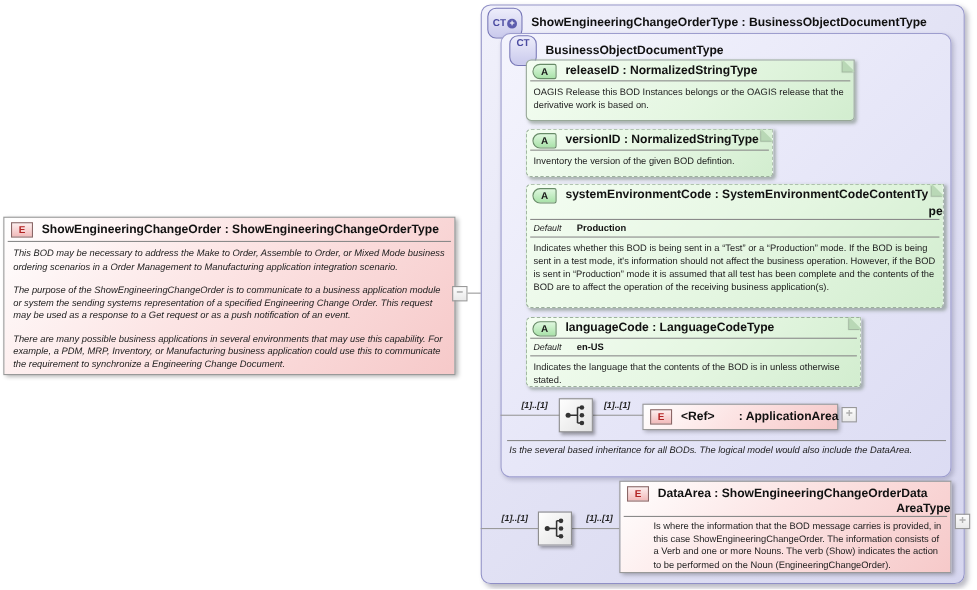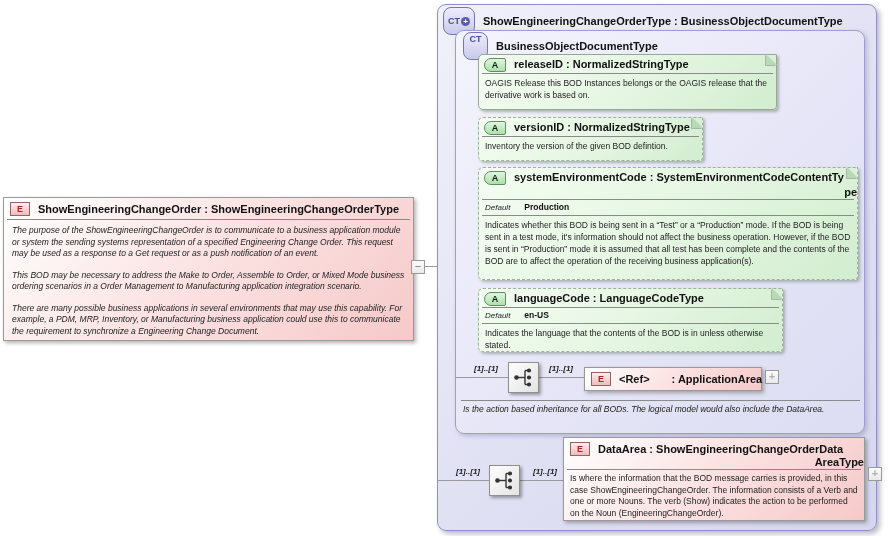--- a/index.html
+++ b/index.html
@@ -85,22 +85,22 @@
 
 <div class="canvas">
 
   <div class="pink-box" style="left:3px; top:197px; width:411px; height:144px;">
     <div class="box-title-row">
       <span class="icon-e">E</span>
       <span>ShowEngineeringChangeOrder : ShowEngineeringChangeOrderType</span>
     </div>
     <div class="sep"></div>
     <div class="box-doc">
+      <p>This BOD may be necessary to address the Make to Order, Assemble to Order, or Mixed Mode business ordering scenarios in a Order Management to Manufacturing application integration scenario.</p>
       <p>The purpose of the ShowEngineeringChangeOrder is to communicate to a business application module or system the sending systems representation of a specified Engineering Change Order. This request may be used as a response to a Get request or as a push notification of an event.</p>
-      <p>This BOD may be necessary to address the Make to Order, Assemble to Order, or Mixed Mode business ordering scenarios in a Order Management to Manufacturing application integration scenario.</p>
       <p>There are many possible business applications in several environments that may use this capability. For example, a PDM, MRP, Inventory, or Manufacturing business application could use this to communicate the requirement to synchronize a Engineering Change Document.</p>
     </div>
   </div>
 
   <div class="toggle-box" style="left:411px; top:260px;">−</div>
   <div class="hline" style="left:425px; top:266px; width:12px;"></div>
 
   <div class="ct-outer"></div>
   <div class="ct-header" style="left:443px; top:7px;">
     <span class="icon-ct plus">
@@ -182,21 +182,21 @@
   </div>
   <span class="card" style="left:549px; top:364px;">[1]..[1]</span>
   <div class="pink-box ref-box" style="left:584px; top:367px; width:178px;">
     <span class="icon-e">E</span>
     <span>&lt;Ref&gt;</span>
     <span class="ref-type">: ApplicationArea</span>
   </div>
   <div class="toggle-box plus-box" style="left:765px; top:370px;">+</div>
 
   <div class="hline" style="left:461px; top:400px; width:399px; background:#8a8a8a;"></div>
-  <div class="inner-doc" style="left:463px; top:404px; width:402px;">Is the action based inheritance for all BODs. The logical model would also include the DataArea.</div>
+  <div class="inner-doc" style="left:463px; top:404px; width:402px;">Is the several based inheritance for all BODs. The logical model would also include the DataArea.</div>
 
   <div class="hline" style="left:437px; top:480px; width:53px;"></div>
   <div class="hline" style="left:520px; top:480px; width:43px;"></div>
   <span class="card" style="left:456px; top:467px;">[1]..[1]</span>
   <div class="seq-box" style="left:489px; top:465px;">
     <svg width="27" height="27" viewBox="0 0 27 27">
       <line x1="7" y1="13.5" x2="15" y2="13.5" stroke="#333" stroke-width="1.4"></line>
       <line x1="15" y1="6.5" x2="15" y2="20.5" stroke="#333" stroke-width="1.4"></line>
       <line x1="15" y1="6.5" x2="18" y2="6.5" stroke="#333" stroke-width="1.4"></line>
       <line x1="15" y1="20.5" x2="18" y2="20.5" stroke="#333" stroke-width="1.4"></line>
@@ -208,17 +208,17 @@
   </div>
   <span class="card" style="left:533px; top:467px;">[1]..[1]</span>
 
   <div class="pink-box" style="left:563px; top:437px; width:302px; height:84px;">
     <div class="box-title-row" style="padding-bottom:0;">
       <span class="icon-e">E</span>
       <span>DataArea : ShowEngineeringChangeOrderData</span>
     </div>
     <div class="t2center">AreaType</div>
     <div class="sep"></div>
-    <div class="gdoc" style="line-height:11.5px;">Is where the information that the BOD message carries is provided, in this case ShowEngineeringChangeOrder. The information consists of a Verb and one or more Nouns. The verb (Show) indicates the action to be performed on the Noun (EngineeringChangeOrder).</div>
+    <div class="gdoc" style="line-height:11.5px;margin-left:24px;">Is where the information that the BOD message carries is provided, in this case ShowEngineeringChangeOrder. The information consists of a Verb and one or more Nouns. The verb (Show) indicates the action to be performed on the Noun (EngineeringChangeOrder).</div>
   </div>
   <div class="toggle-box plus-box" style="left:868px; top:467px;">+</div>
 
 </div>
 
 </body></html>

